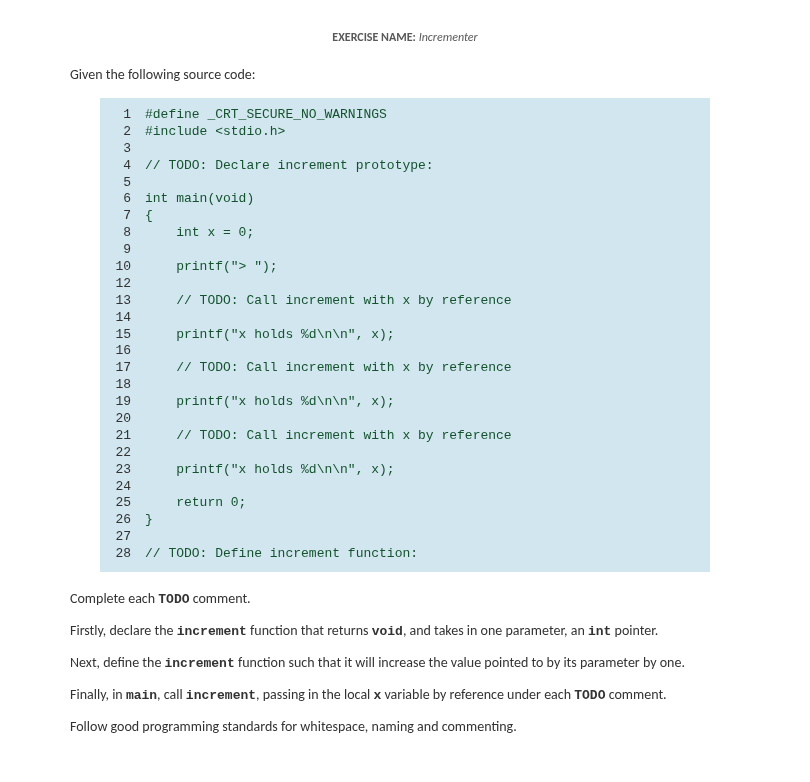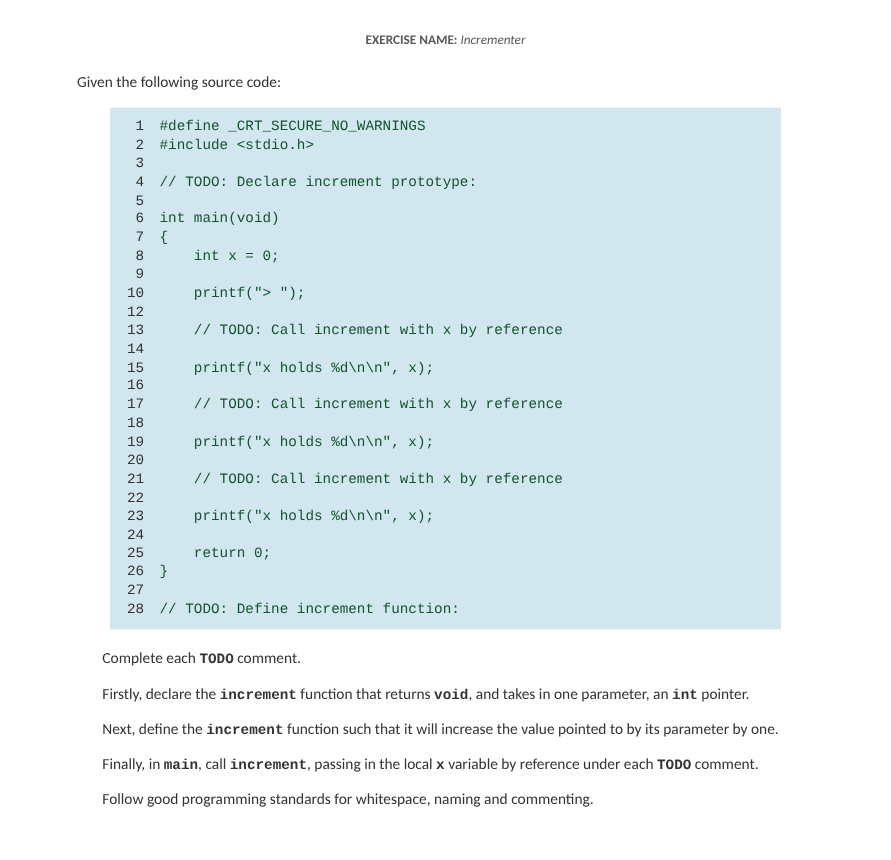--- a/index.html
+++ b/index.html
@@ -49,21 +49,20 @@
       padding-right: 14px;
       flex-shrink: 0;
     }
     .line-content {
       color: #14532d;
     }
     .para {
       font-size: 14px;
       margin-bottom: 15px;
       text-align: justify;
-      margin-left: 23px;
     }
     .mono {
       font-family: "Courier New", monospace;
       font-weight: bold;
       font-size: 13px;
     }
   </style>
 </head>
 <body>
 

